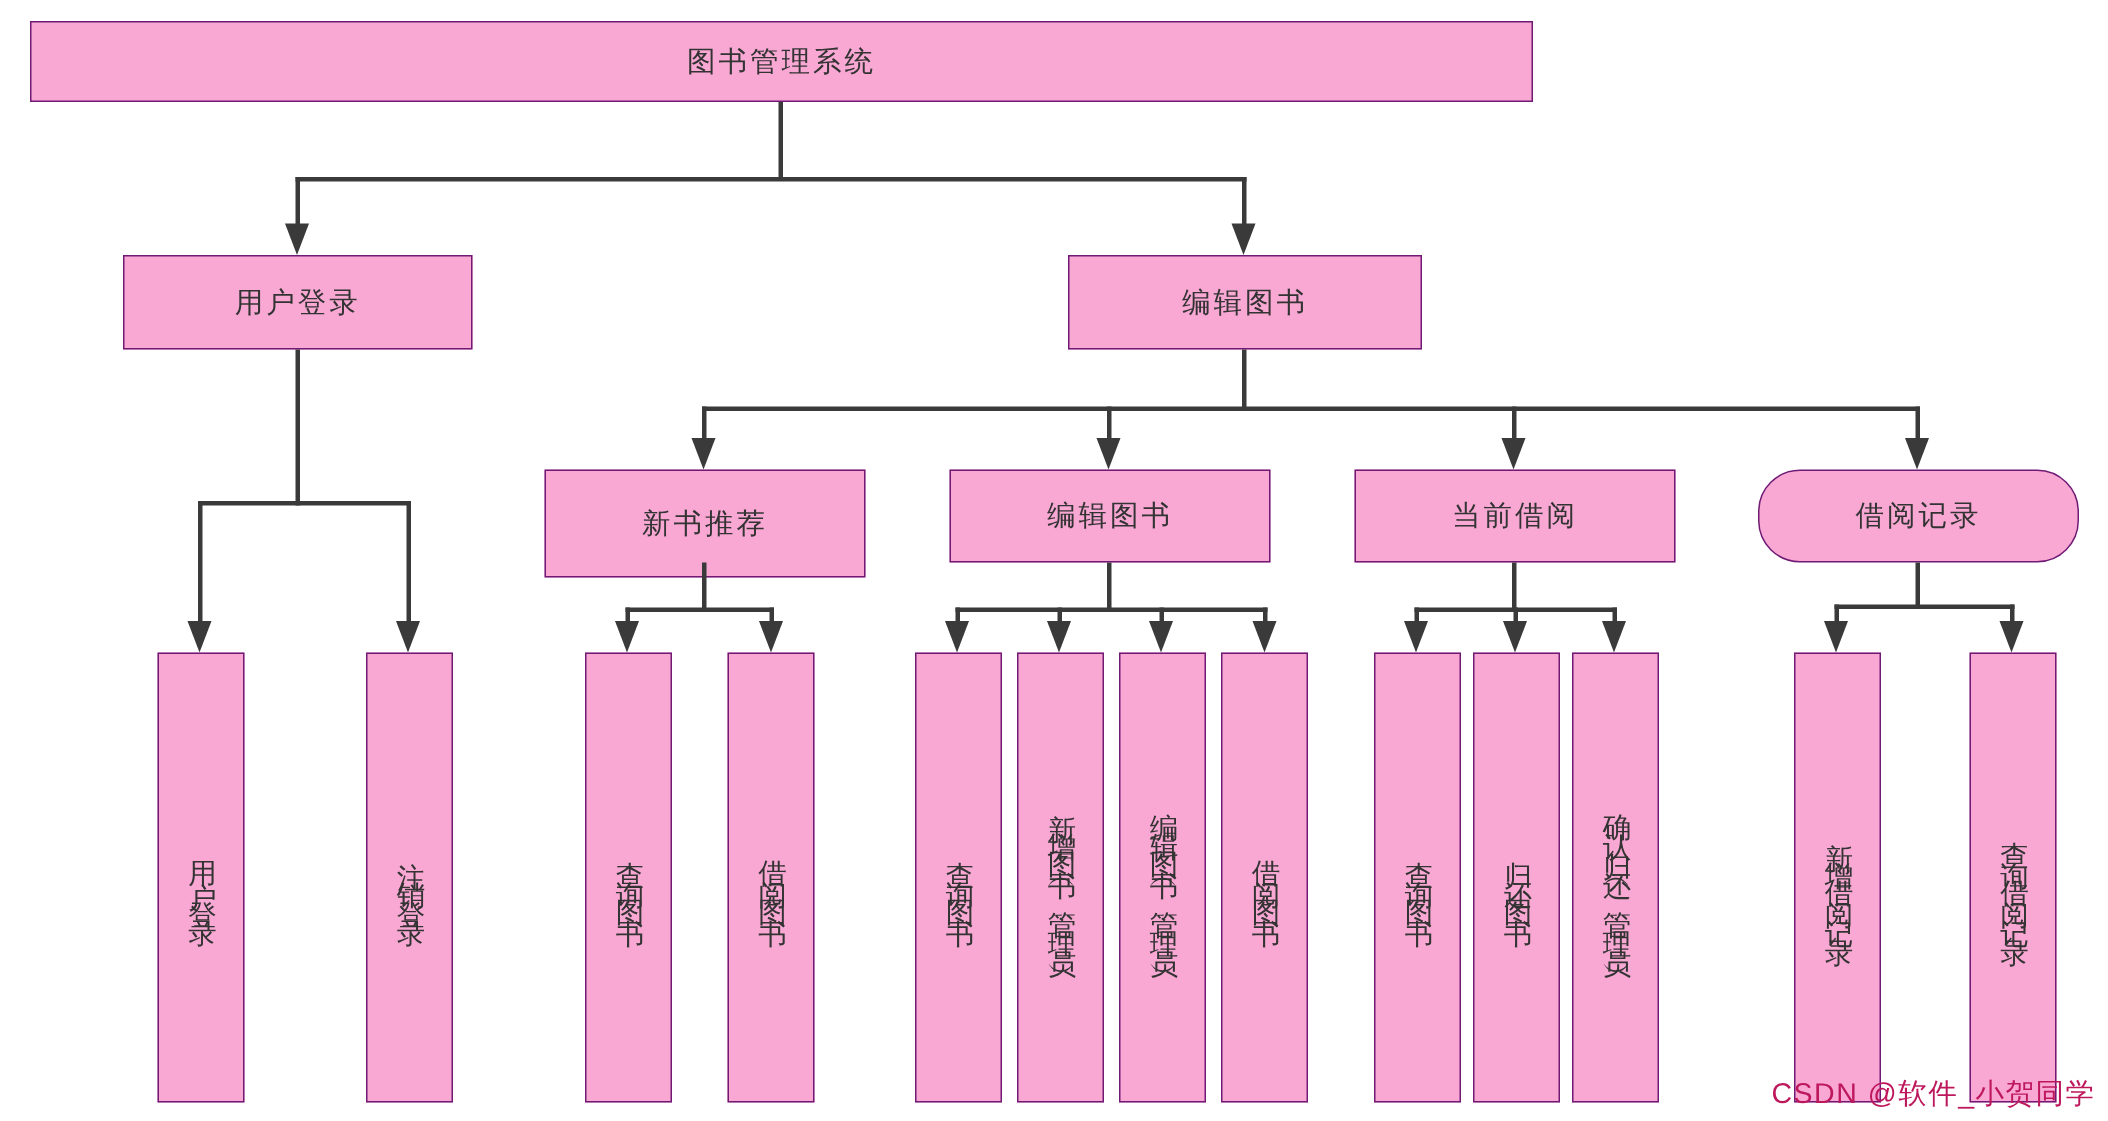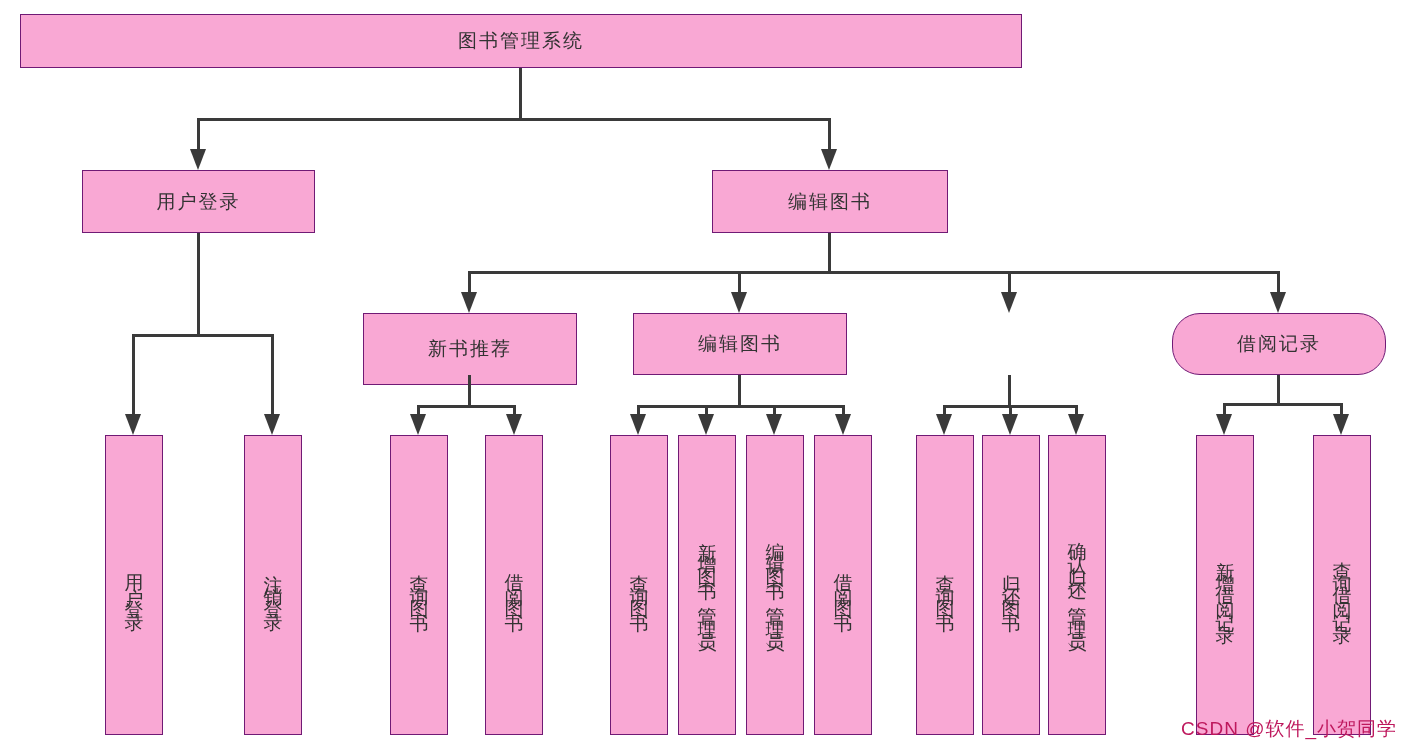--- a/index.html
+++ b/index.html
@@ -58,20 +58,21 @@
   <div class="ar" style="left:461px;top:292px;"></div>
   <div class="vl" style="left:738px;top:271px;height:23px;"></div>
   <div class="ar" style="left:731px;top:292px;"></div>
   <div class="vl" style="left:1008px;top:271px;height:23px;"></div>
   <div class="ar" style="left:1001px;top:292px;"></div>
   <div class="vl" style="left:1277px;top:271px;height:23px;"></div>
   <div class="ar" style="left:1270px;top:292px;"></div>
 
   <div class="node" style="left:363px;top:313px;width:214px;height:72px;">新书推荐</div>
   <div class="node" style="left:633px;top:313px;width:214px;height:62px;">编辑图书</div>
+  <div class="node" style="left:903px;top:313px;width:214px;height:62px;">当前借阅</div>
   <div class="node" style="left:1172px;top:313px;width:214px;height:62px;border-radius:28px;">借阅记录</div>
 
   <div class="vl" style="left:468px;top:375px;height:33px;"></div>
   <div class="hl" style="left:417px;top:405px;width:99px;"></div>
   <div class="vl" style="left:417px;top:405px;height:10px;"></div>
   <div class="ar" style="left:410px;top:414px;"></div>
   <div class="vl" style="left:513px;top:405px;height:10px;"></div>
   <div class="ar" style="left:506px;top:414px;"></div>
 
   <div class="vl" style="left:738px;top:375px;height:33px;"></div>

